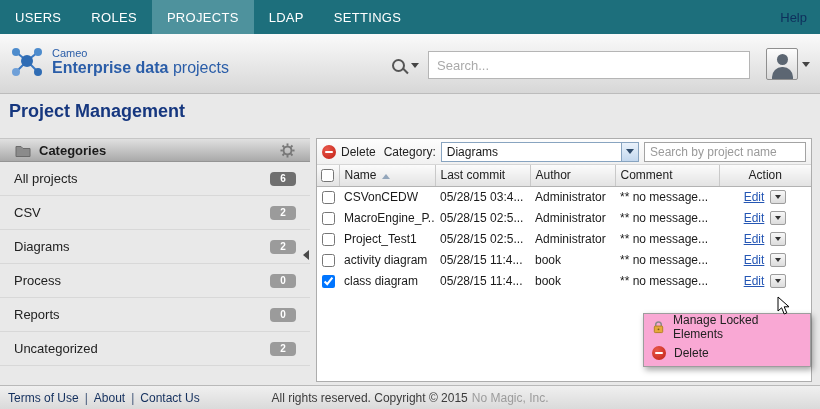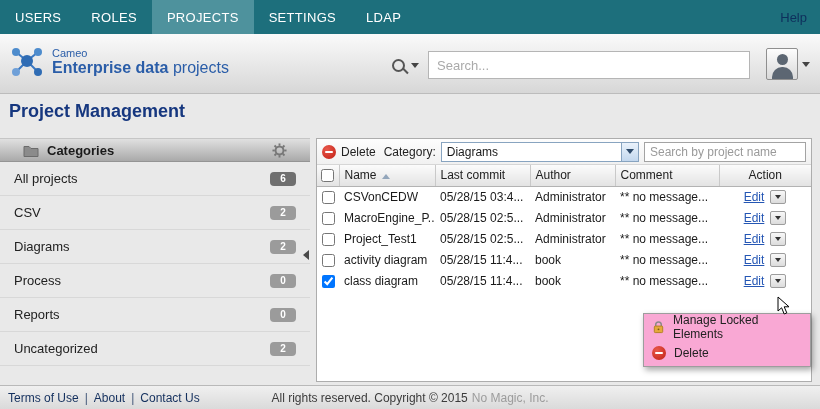--- a/index.html
+++ b/index.html
@@ -29,21 +29,21 @@
   .search-input::placeholder { color:#aaa; }
   .avatar-area { position:absolute; right:10px; top:14px; display:flex; align-items:center; }
   .avatar-box { width:32px; height:32px; border:1px solid #8f8f8f; border-radius:2px; background:linear-gradient(#fdfdfd,#d9d9d9); position:relative; overflow:hidden; }
   .avatar-box::before { content:""; position:absolute; left:10px; top:5px; width:11px; height:11px; border-radius:50%; background:#5c6672; }
   .avatar-box::after { content:""; position:absolute; left:5px; top:18px; width:21px; height:12px; border-radius:10px 10px 0 0; background:#5c6672; }
   .avatar-tri { margin-left:4px; }
   
   .page-title { position:absolute; left:9px; top:101px; font-size:18px; font-weight:bold; color:#16377f; }
   
   .sidebar { position:absolute; left:0; top:138px; width:310px; }
-  .cat-header { height:24px; background:linear-gradient(#e0e0e0,#a9a9a9); border-top:1px solid #c6c6c6; border-bottom:1px solid #949494; display:flex; align-items:center; padding:0 23px; }
+  .cat-header { height:24px; background:linear-gradient(#e0e0e0,#a9a9a9); border-top:1px solid #c6c6c6; border-bottom:1px solid #949494; display:flex; align-items:center; padding:0 15px; }
   .cat-title { font-weight:bold; font-size:13px; color:#1a1a1a; margin-left:8px; }
   .gear-btn { margin-left:auto; display:flex; align-items:center; cursor:pointer; }
   .cat-item { height:34px; display:flex; align-items:center; padding:0 14px; font-size:13px; color:#222; border-bottom:1px solid #d8d8d8; cursor:pointer; }
   .badge { margin-left:auto; min-width:26px; height:14px; border-radius:4px; background:#9b9b9b; color:#fff; font-size:10px; font-weight:bold; display:flex; align-items:center; justify-content:center; padding:0 4px; }
   .badge.dark { background:#6f6f6f; }
   .collapse-handle { position:absolute; left:303px; top:250px; width:0; height:0; border-top:5px solid transparent; border-bottom:5px solid transparent; border-right:6px solid #4a4a4a; cursor:pointer; z-index:5; }
   
   .main { position:absolute; left:316px; top:138px; width:496px; height:244px; background:#fff; border:1px solid #adadad; }
   .toolbar { height:26px; display:flex; align-items:center; padding:0 5px; border-bottom:1px solid #d6d6d6; background:linear-gradient(#fdfdfd,#f1f1f1); }
   .tb-delete { display:flex; align-items:center; gap:5px; font-size:12px; color:#222; cursor:pointer; margin-right:8px; }
@@ -83,22 +83,22 @@
   .footer-center { position:absolute; left:0; right:0; top:0; height:100%; display:flex; align-items:center; justify-content:center; font-size:12px; color:#3c3c3c; pointer-events:none; }
   .footer-company { color:#9c9c9c; margin-left:4px; }
 </style>
 </head>
 <body>
 
 <div class="topnav">
   <div class="nav-item">USERS</div>
   <div class="nav-item">ROLES</div>
   <div class="nav-item active">PROJECTS</div>
+  <div class="nav-item">LDAP</div>
   <div class="nav-item">SETTINGS</div>
-  <div class="nav-item">LDAP</div>
   <div class="nav-help">Help</div>
 </div>
 
 <div class="header">
   <div class="logo-wrap">
     <svg width="38" height="34" viewBox="0 0 38 34">
       <g stroke="#3a78c2" stroke-width="2">
         <line x1="19" y1="16" x2="8" y2="7"></line>
           <line x1="19" y1="16" x2="30" y2="7"></line>
         <line x1="19" y1="16" x2="8" y2="27"></line>

